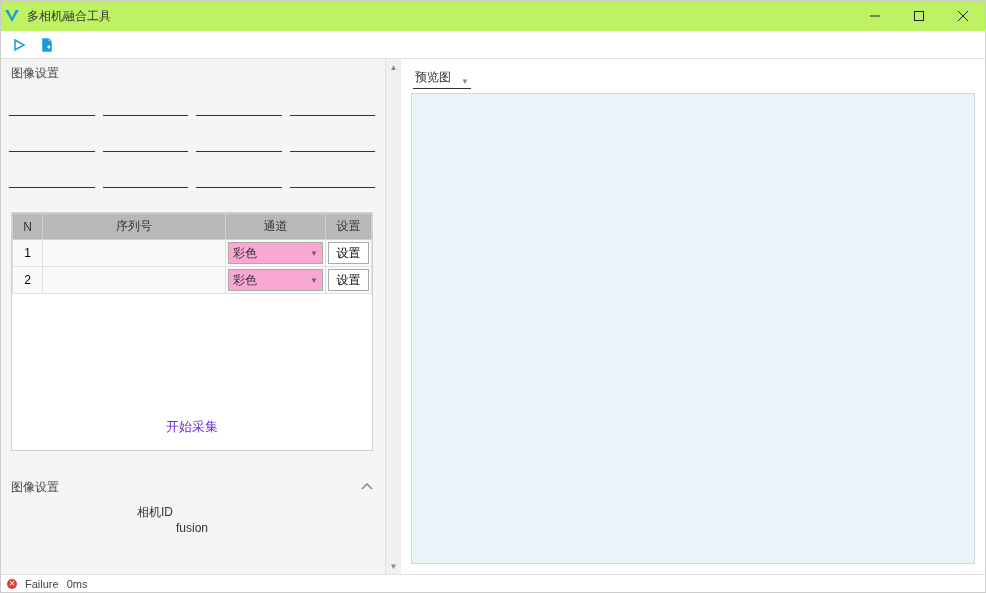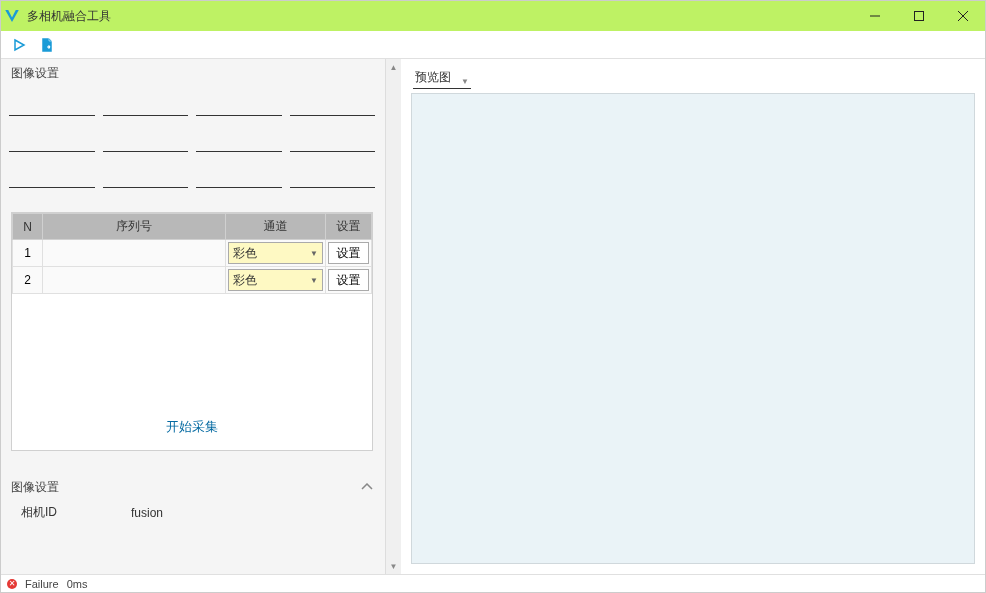--- a/index.html
+++ b/index.html
@@ -34,29 +34,29 @@
 
 
 .cambox { margin: 4px 10px 10px; border: 1px solid #d0d0d0; background: #fff; }
 .camtable { width: 100%; border-collapse: collapse; font-size: 12px; }
 .camtable th { background: #b8b8b8; color: #333; font-weight: normal; padding: 4px 2px; border: 1px solid #d0d0d0; text-align: center; }
 .camtable td { padding: 2px; border: 1px solid #e0e0e0; text-align: center; background: #fafafa; }
 .camtable .n-col { width: 30px; }
 .camtable .sn-col { }
 .camtable .ch-col { width: 100px; }
 .camtable .set-col { width: 46px; }
-.chsel { width: 100%; height: 22px; display: flex; align-items: center; justify-content: space-between; padding: 0 4px; background: #fef9c3; border: 1px solid #aaa; color: #333; cursor: pointer; }
+.chsel { width: 100%; height: 22px; display: flex; align-items: center; justify-content: space-between; padding: 0 4px; background: #f9a8d4; border: 1px solid #aaa; color: #333; cursor: pointer; }
 .chsel .dd { color: #666; font-size: 8px; }
 .setbtn { width: 100%; height: 22px; display: flex; align-items: center; justify-content: center; background: #fff; border: 1px solid #aaa; cursor: pointer; }
 .camfill { height: 110px; }
-.startrow { text-align: center; padding: 14px 0; font-size: 13px; color: #0369a1; }
+.startrow { text-align: center; padding: 14px 0; font-size: 13px; color: #6d28d9; }
 
 
 .imgset { margin-top: 22px; }
-.imgset-row { display: flex; align-items: center; padding: 2px 20px; font-size: 12px; color: #333; }
+.imgset-row { display: flex; align-items: center; padding: 2px 20px; font-size: 12px; color: #333; flex-direction: column; }
 .imgset-row .lbl { width: 110px; }
 
 
 .rightpanel { flex: 1; display: flex; flex-direction: column; padding: 4px 10px 10px 10px; }
 .preview-header { display: flex; align-items: center; gap: 4px; padding: 6px 2px 4px; }
 .preview-sel { display: inline-flex; align-items: flex-end; gap: 10px; border-bottom: 1px solid #333; padding: 0 2px 2px; font-size: 12px; color: #333; cursor: pointer; }
 .preview-sel .dd { color: #888; font-size: 8px; }
 .preview-area { flex: 1; background: #eaf3f7; border: 1px solid #d0d8dc; }
 
 

